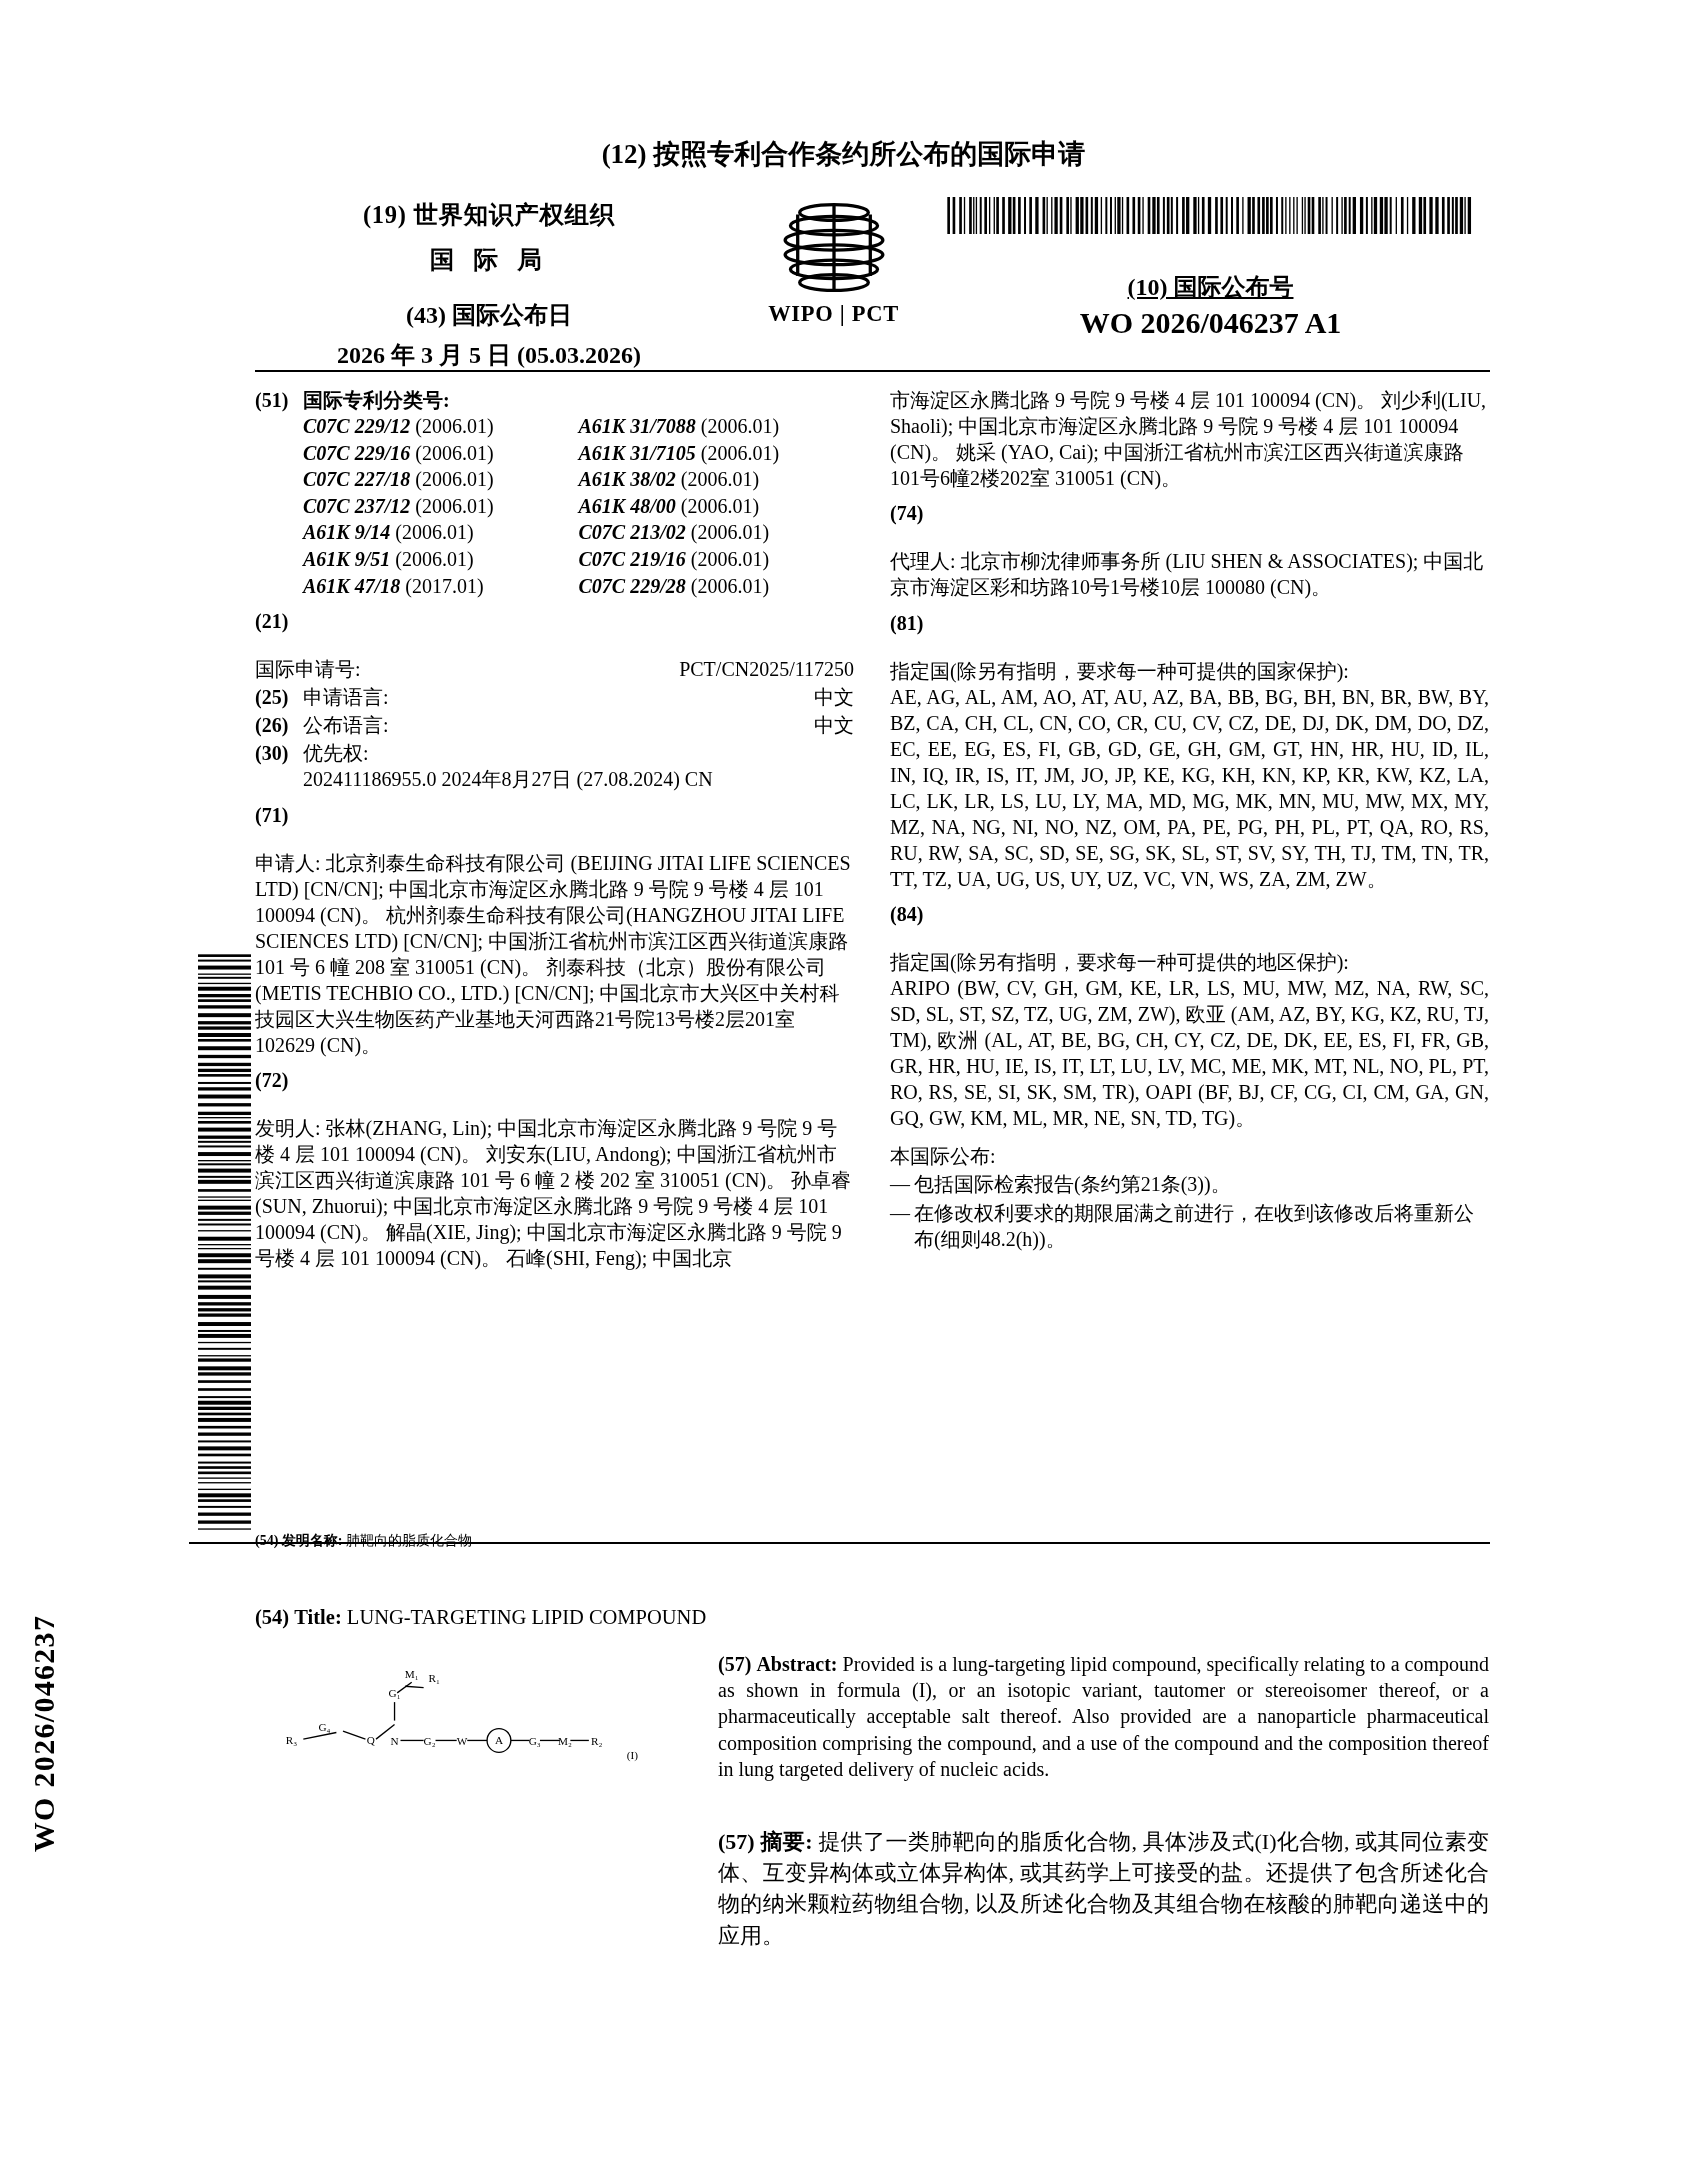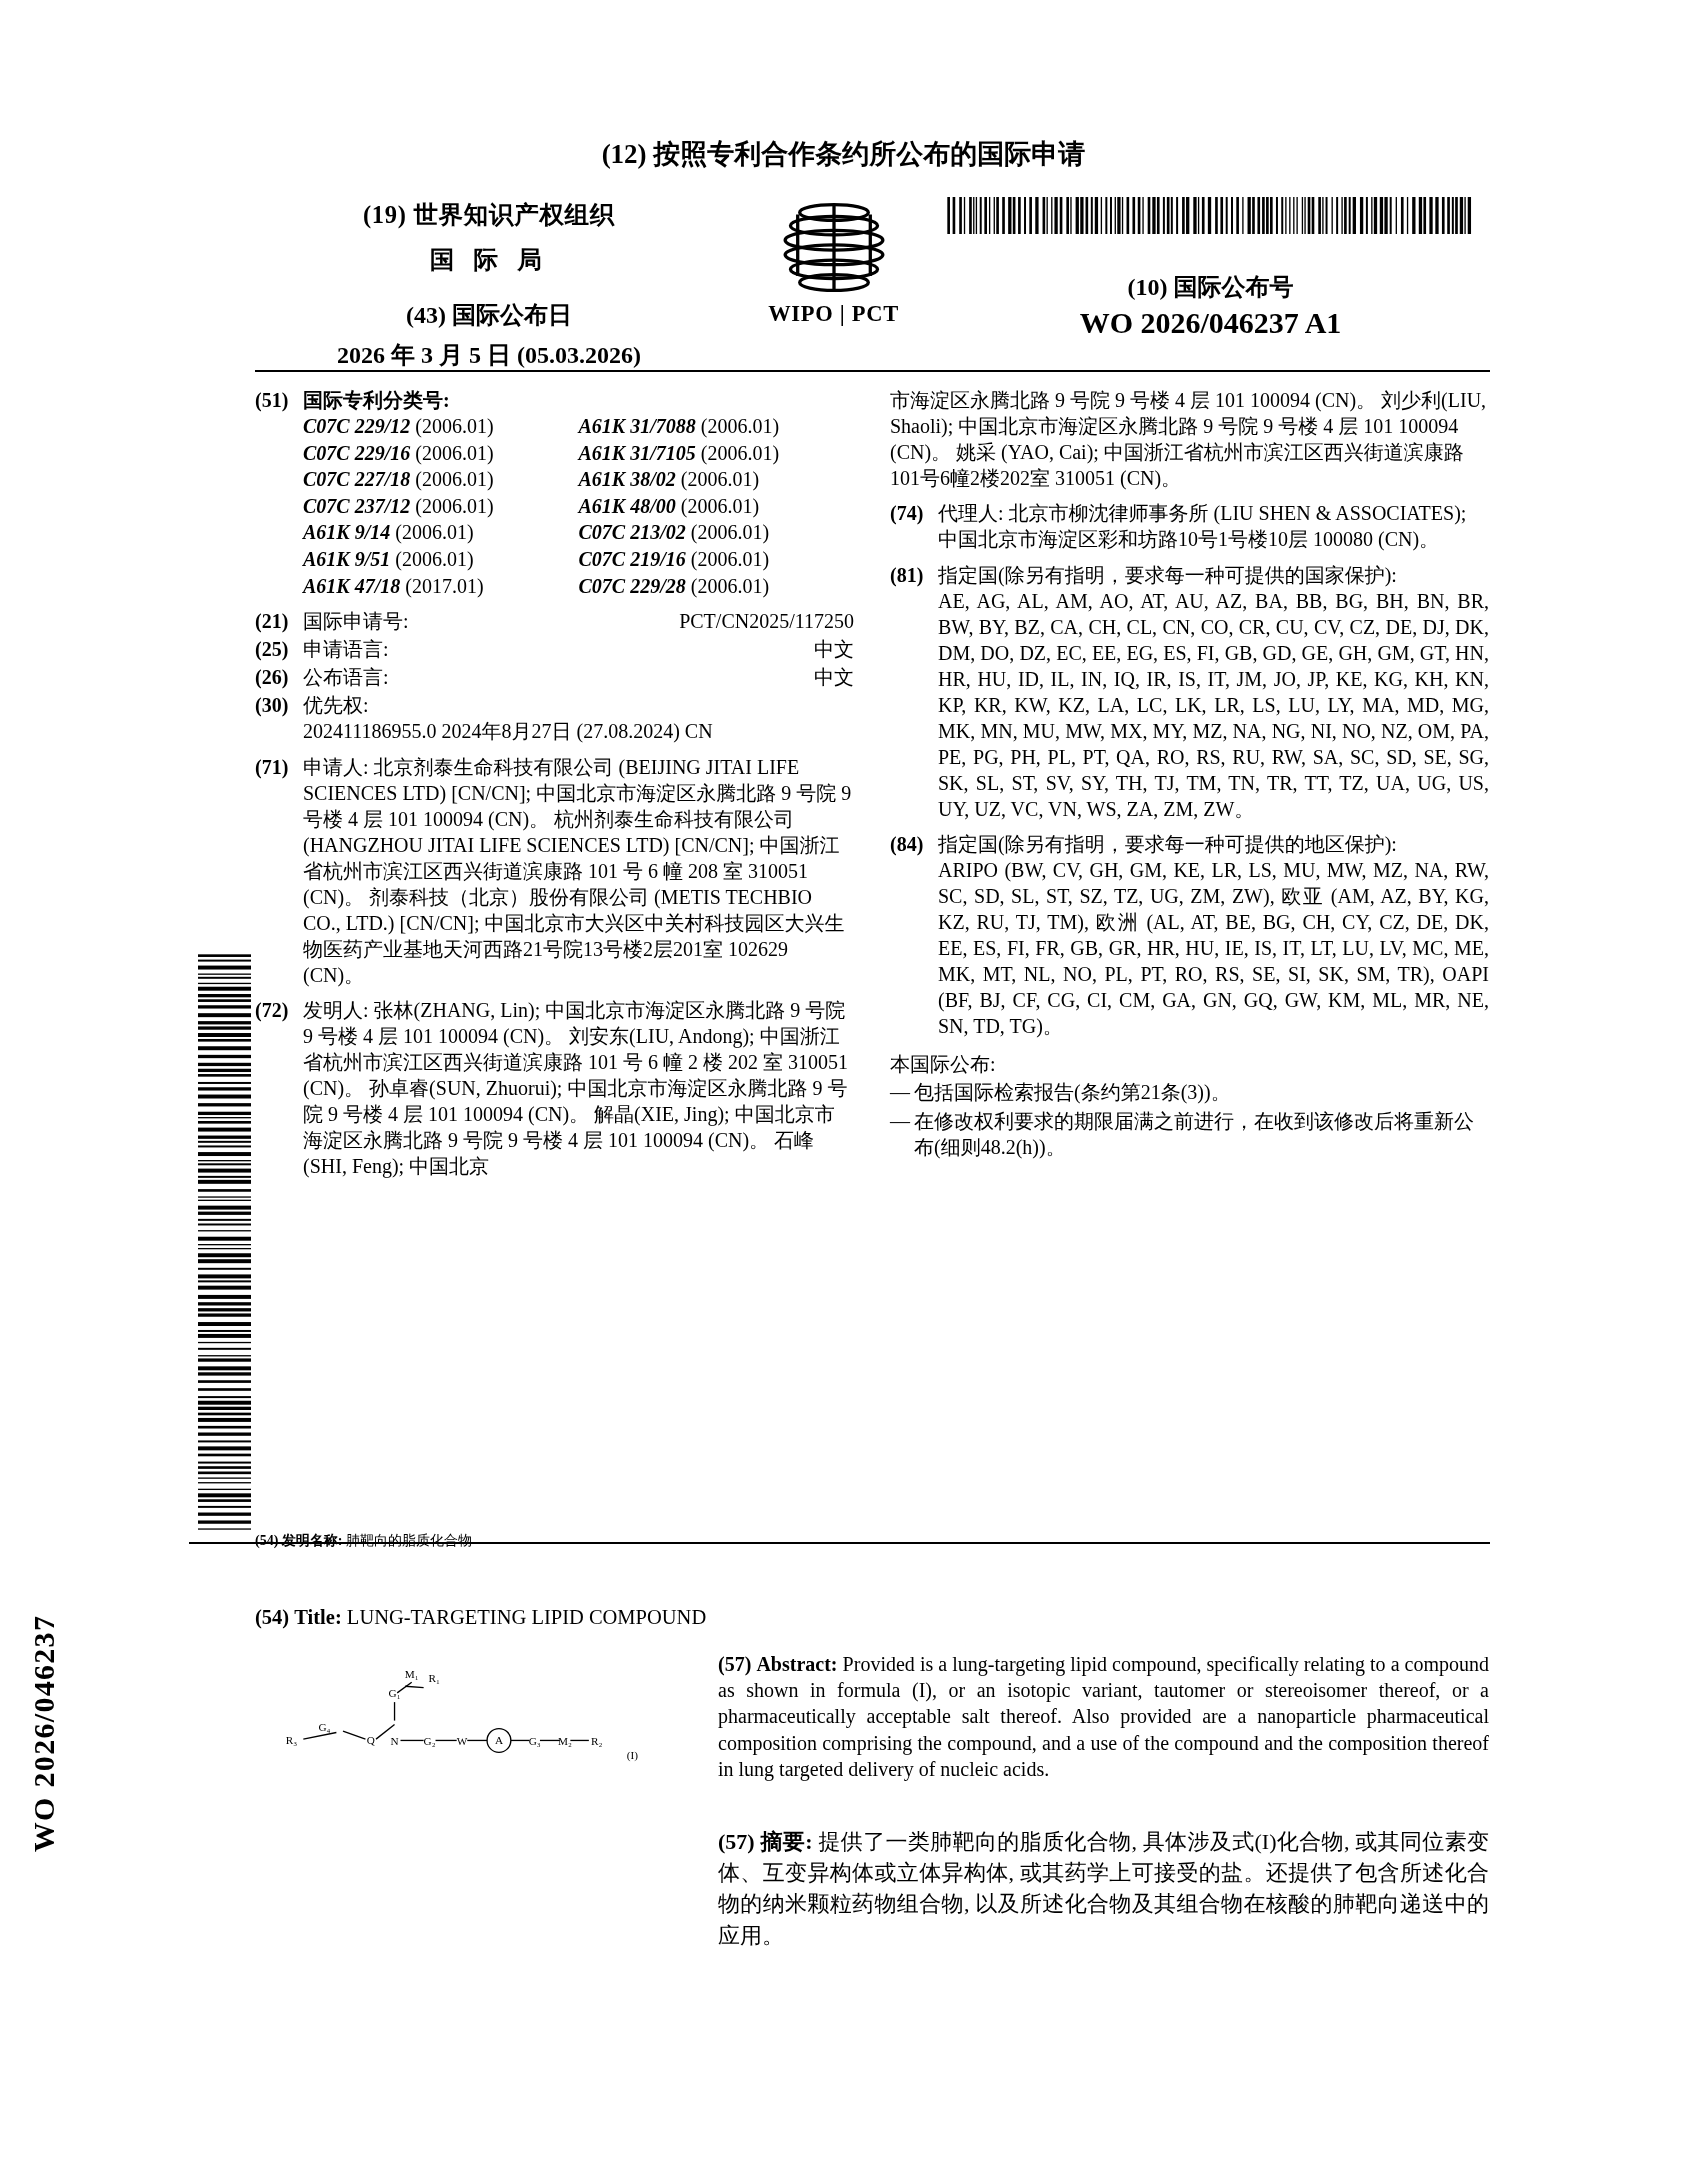--- a/index.html
+++ b/index.html
@@ -68,20 +68,21 @@
     height: 37px;
   }
   .pubnum-label {
     position: absolute;
     left: 946px;
     top: 271px;
     width: 529px;
     text-align: center;
     font-size: 24px;
     font-weight: bold;
+    text-decoration: underline;
   }
   .pubnum-value {
     position: absolute;
     left: 946px;
     top: 306px;
     width: 529px;
     text-align: center;
     font-size: 30px;
     font-weight: bold;
   }
@@ -118,21 +119,21 @@
 
   .ipc-grid { display: flex; flex-wrap: wrap; }
   .ipc-col { width: 50%; }
   .ipc-item { font-size: 20px; line-height: 1.33; }
   .ipc-code { font-style: italic; font-weight: bold; }
 
   .kv { display:flex; }
   .kv .k { flex: 0 0 auto; }
   .kv .v { margin-left: auto; }
 
-  .sect { margin-top: 9.3px; }
+  .sect { margin-top: 9.3px; flex-direction: column; }
 
   .country-list { text-align: justify; }
 
   .pubnote-title { margin-top: 12px; }
   .pubnote-item { display:flex; margin-top:2.6px; }
   .pubnote-dash { flex: 0 0 24px; }
 
   
   .side-barcode {
     position: absolute;

